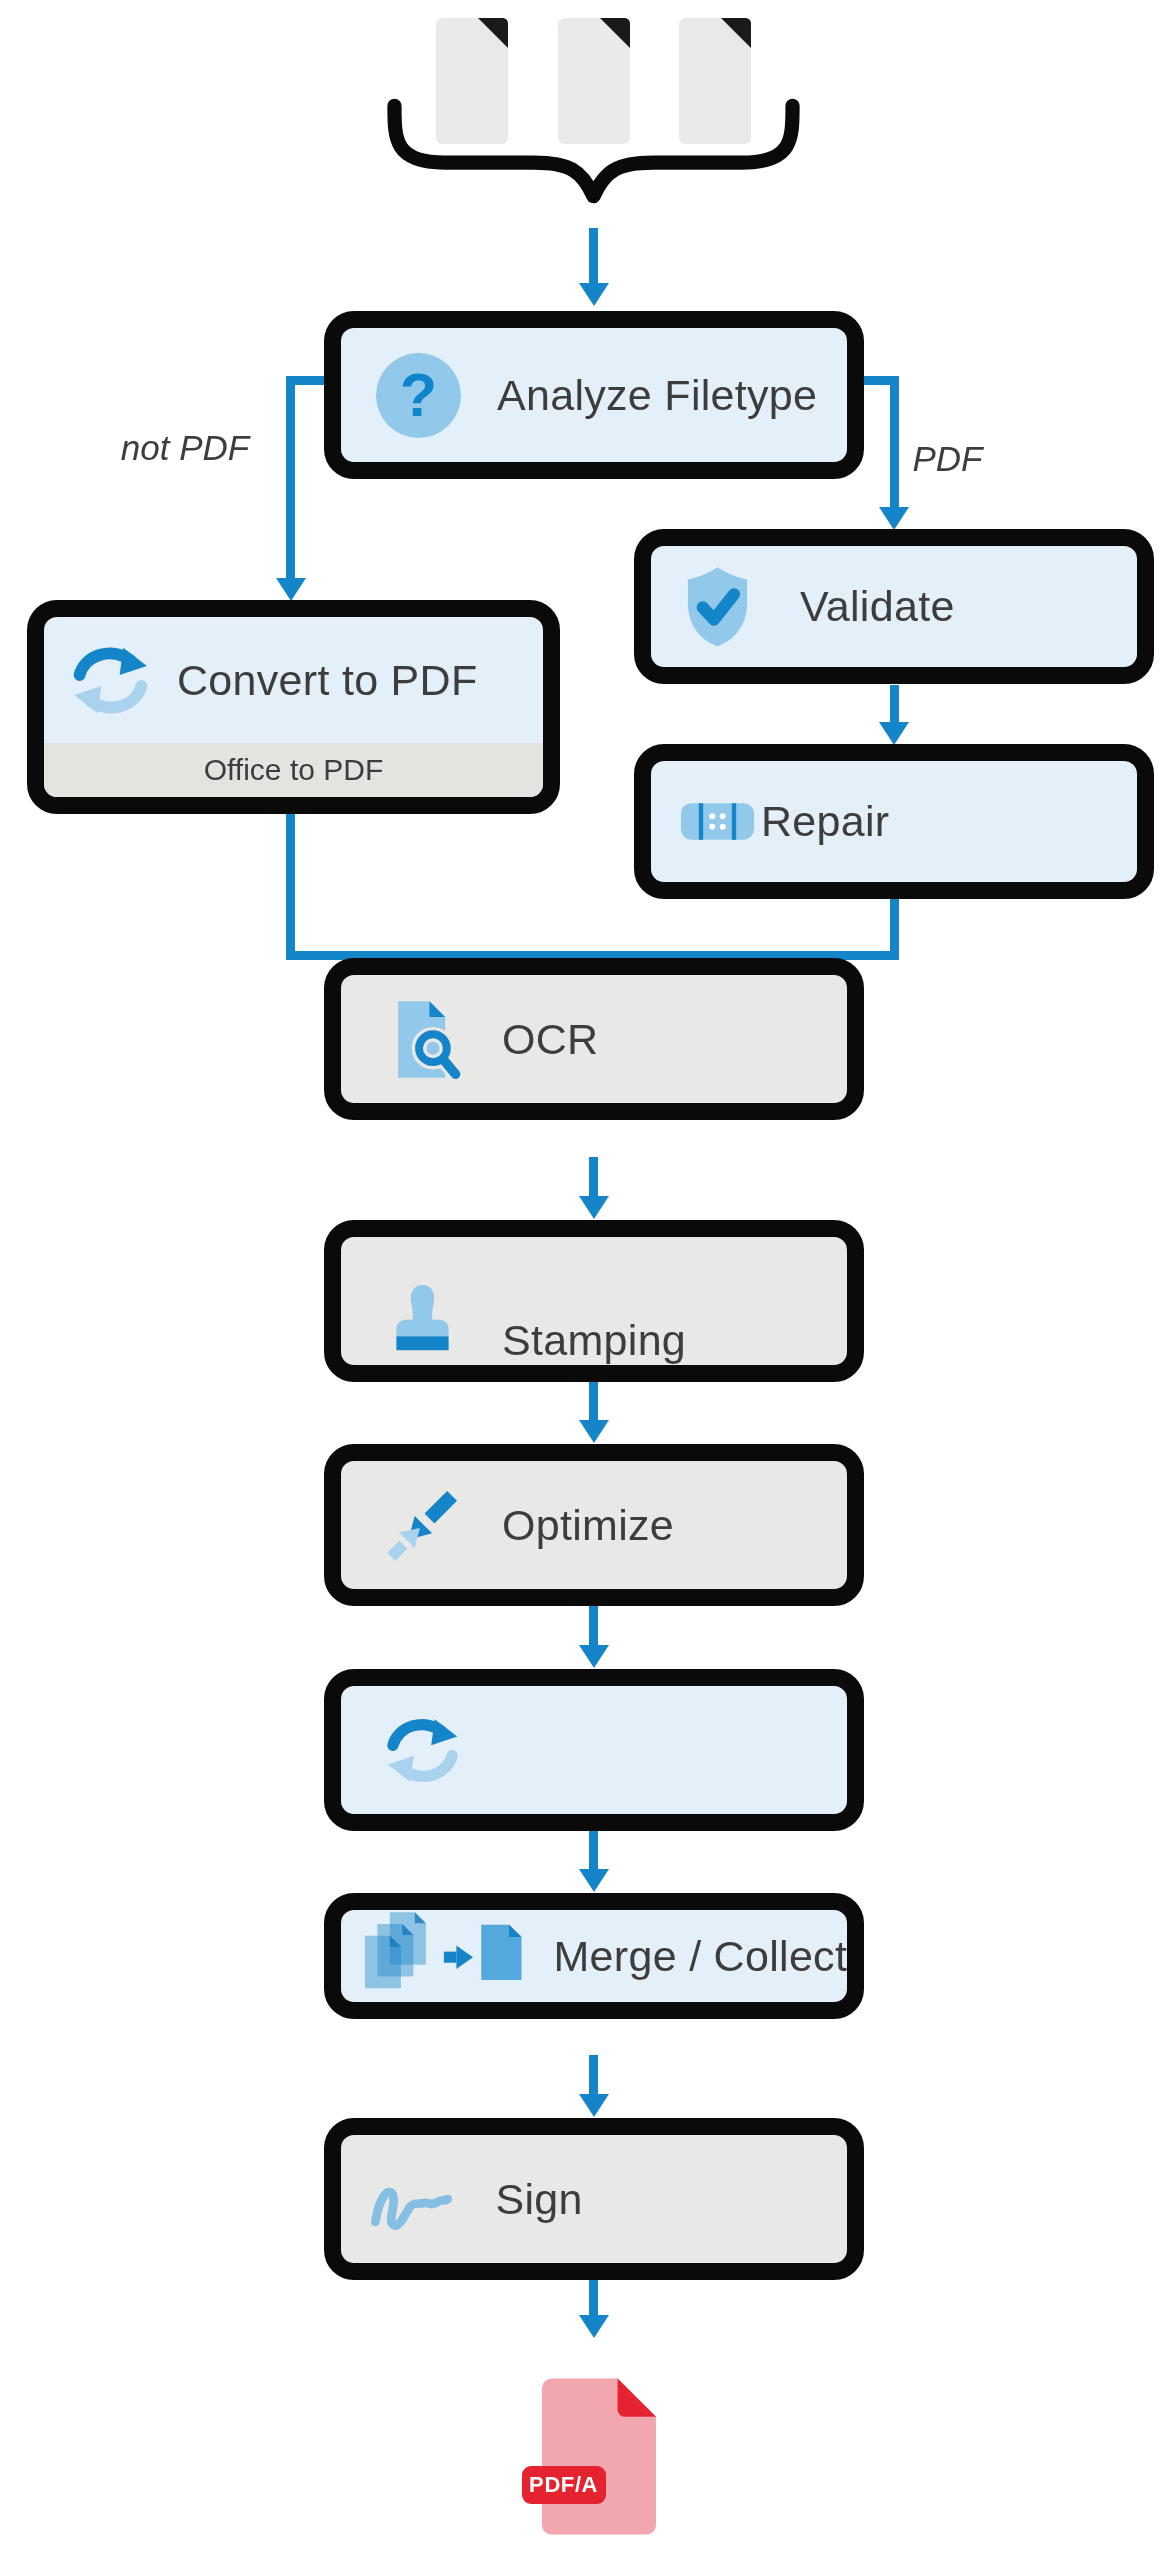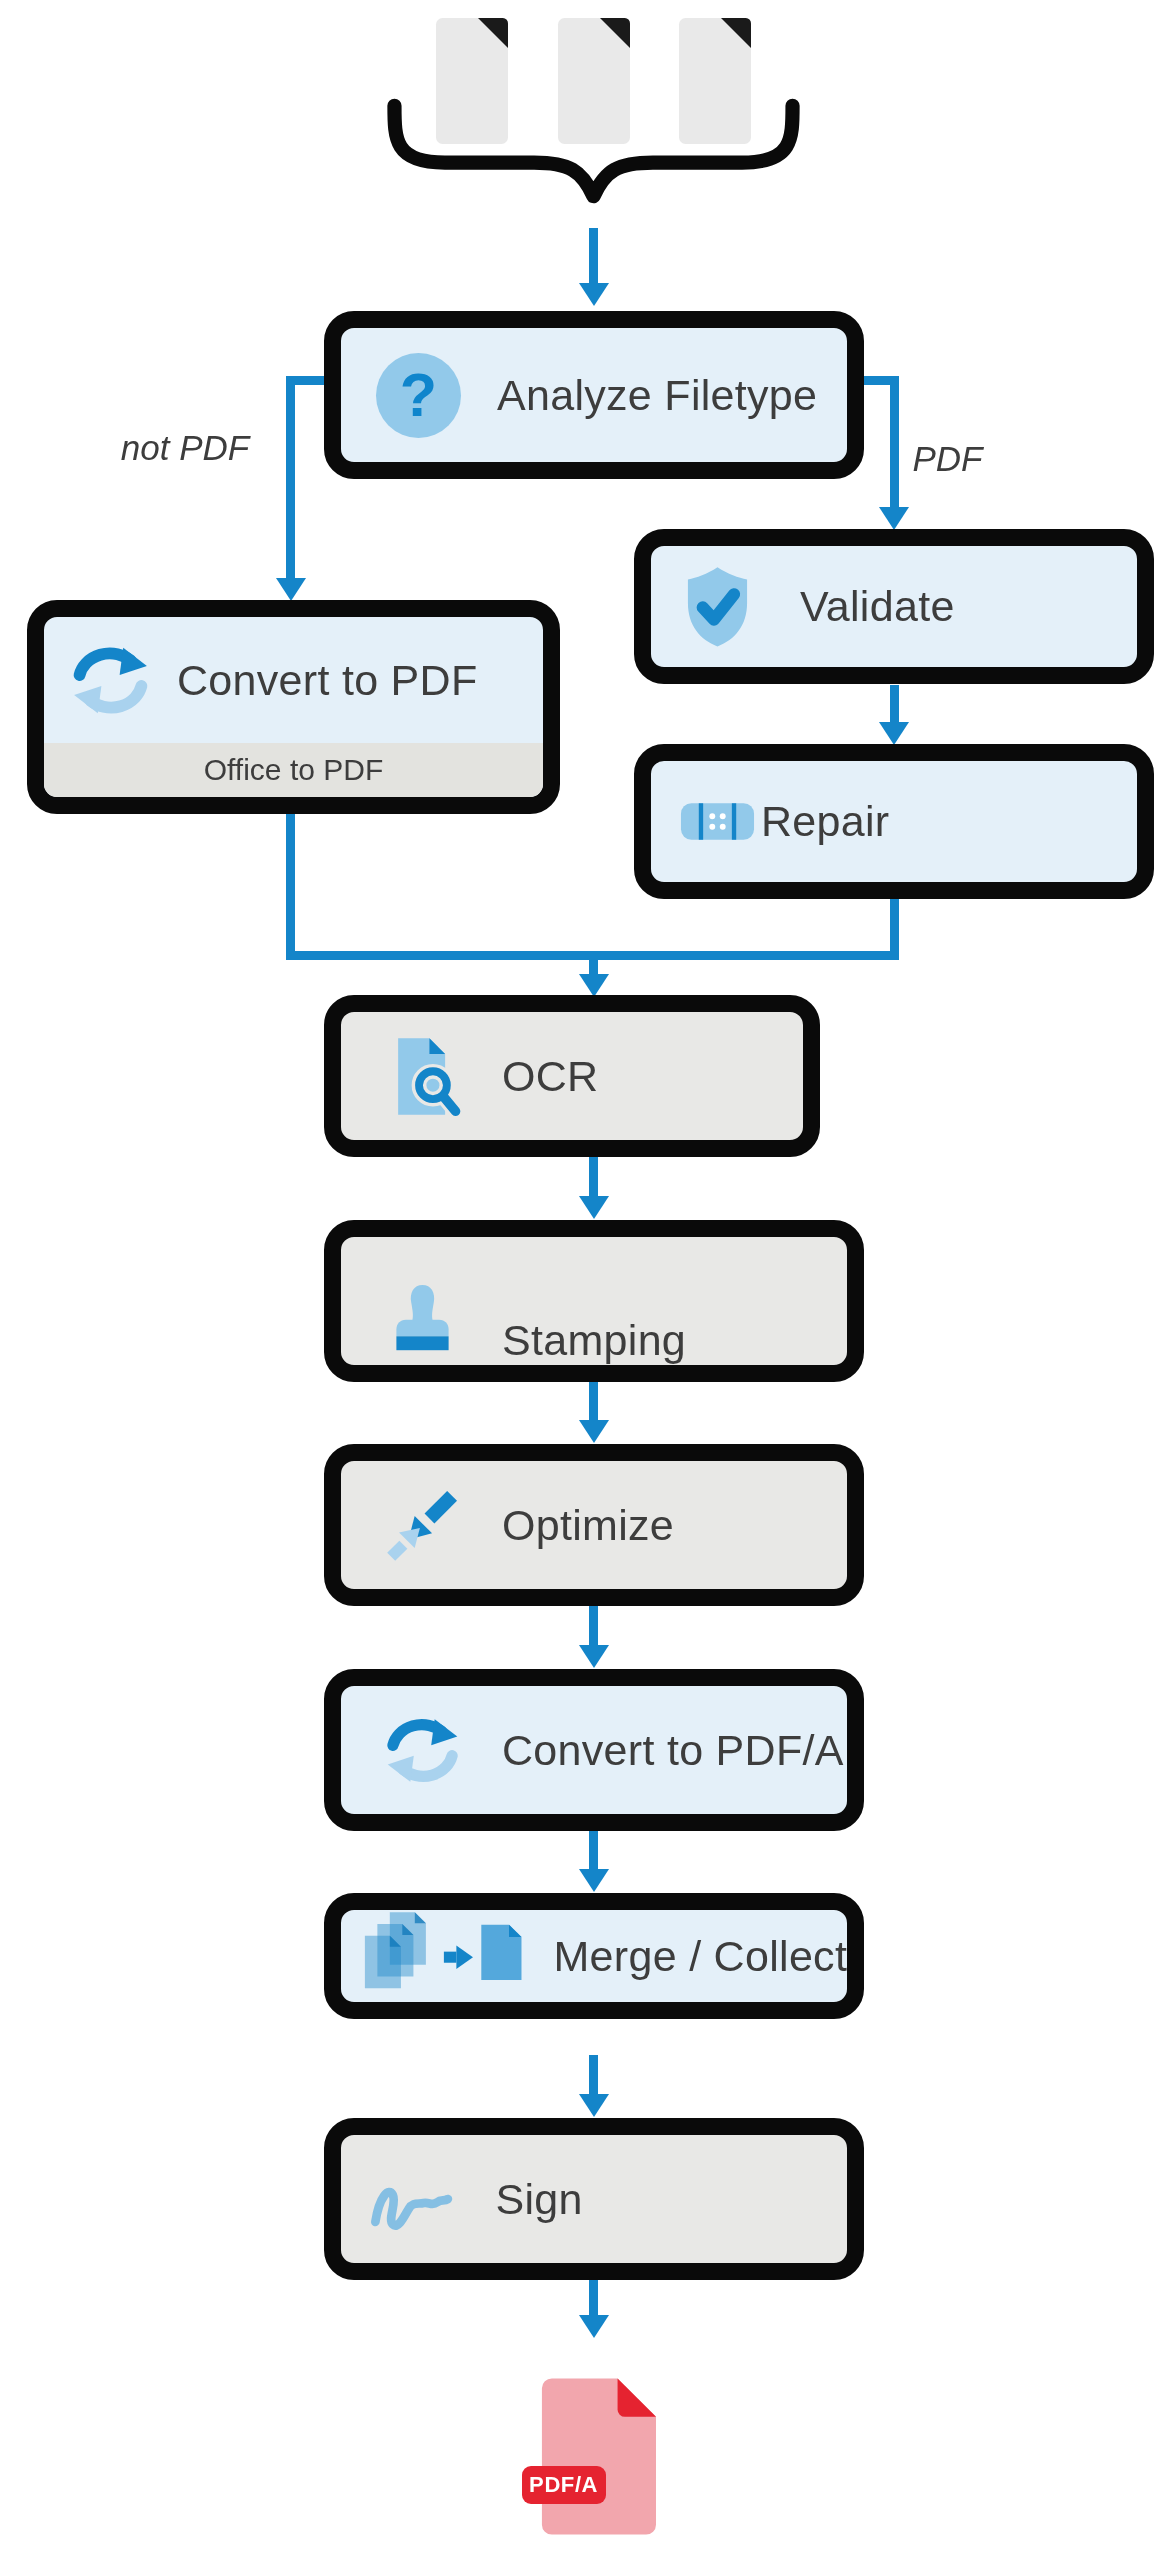--- a/index.html
+++ b/index.html
@@ -149,21 +149,21 @@
           <circle cx="44" cy="44" r="3.4" fill="#ffffff"></circle>
             <circle cx="56" cy="44" r="3.4" fill="#ffffff"></circle>
           <circle cx="44" cy="56" r="3.4" fill="#ffffff"></circle>
             <circle cx="56" cy="56" r="3.4" fill="#ffffff"></circle>
         </svg>
       </div>
       <div class="node-label">Repair</div>
     </div>
   </div>
 
-  <div class="node gray" style="left:324px;top:995px;width:496px;height:162px;">
+  <div class="node gray" style="left:324px;top:958px;width:540px;height:162px;">
     <div class="node-row" style="padding-left:38px;gap:36px;">
       <div class="icon">
         <svg width="87" height="87" viewBox="0 0 100 100">
           <path d="M22,6 L58,6 L76,24 L76,94 L22,94 Z" fill="#92c9ea"></path>
           <path d="M58,6 L76,24 L58,24 Z" fill="#1485c9"></path>
           <circle cx="62" cy="60" r="16" fill="none" stroke="#e8e8e6" stroke-width="17"></circle>
           <line x1="74" y1="73" x2="88" y2="90" stroke="#e8e8e6" stroke-width="18" stroke-linecap="round"></line>
           <circle cx="62" cy="60" r="16" fill="none" stroke="#1485c9" stroke-width="9"></circle>
           <line x1="74" y1="73" x2="88" y2="90" stroke="#1485c9" stroke-width="11" stroke-linecap="round"></line>
         </svg>
@@ -202,21 +202,20 @@
   <div class="node" style="left:324px;top:1669px;width:540px;height:162px;">
     <div class="node-row" style="padding-left:38px;gap:36px;">
       <div class="icon">
         <svg width="87" height="87" viewBox="0 0 100 100">
           <path d="M16,44 A34,30 0 0 1 72,28" fill="none" stroke="#1485c9" stroke-width="13" stroke-linecap="round"></path>
           <polygon points="64,14 90,34 60,44" fill="#1485c9"></polygon>
           <path d="M84,56 A34,30 0 0 1 28,72" fill="none" stroke="#a9d2ee" stroke-width="13" stroke-linecap="round"></path>
           <polygon points="36,86 10,66 40,56" fill="#a9d2ee"></polygon>
         </svg>
       </div>
-      <div class="node-label">Convert to PDF/A</div>
     </div>
   </div>
 
   <div class="node" style="left:324px;top:1893px;width:540px;height:126px;">
     <div class="node-row" style="padding-left:15.5px;gap:26px;">
       <div class="icon">
         <svg width="171" height="97" viewBox="0 0 240 140">
           <g fill="rgba(26,134,201,0.42)">
             <path d="M44,6 h36 l16,16 v60 h-52 z"></path>
             <path d="M26,23 h36 l16,16 v60 h-52 z"></path>

